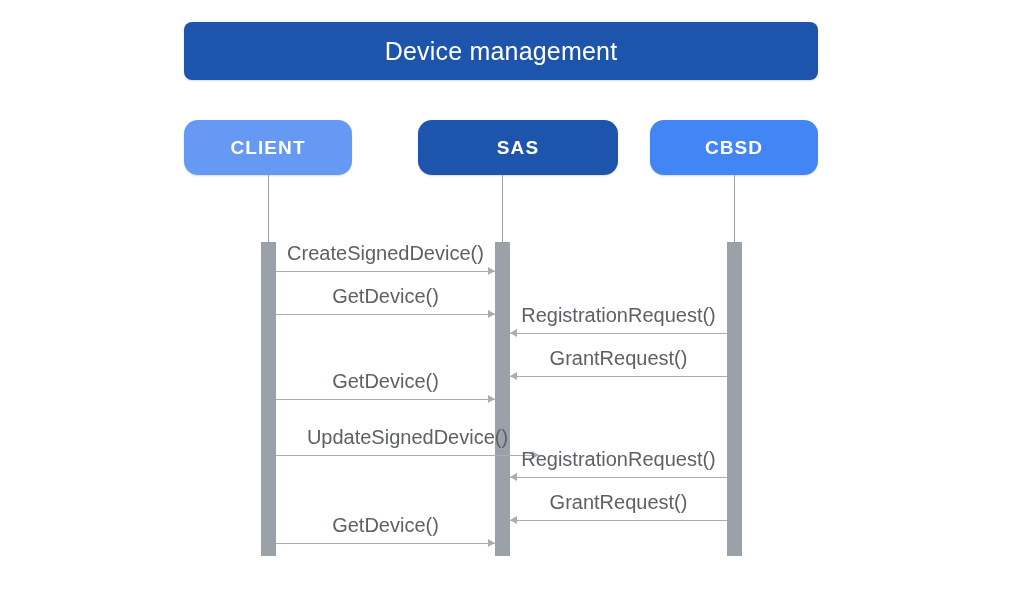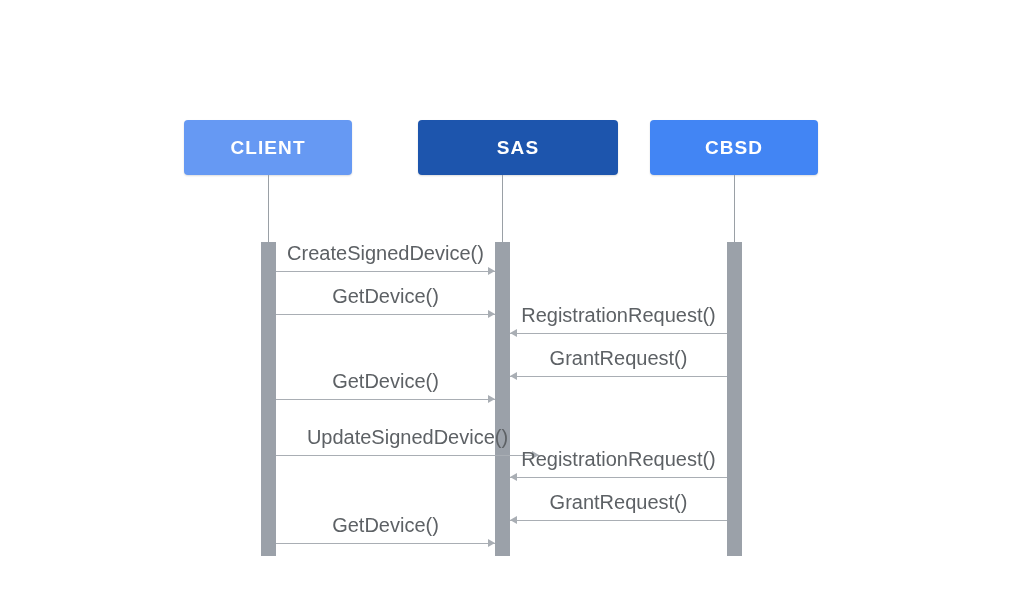--- a/index.html
+++ b/index.html
@@ -40,21 +40,21 @@
     font-weight: 400;
     letter-spacing: 0.2px;
     font-family: "Liberation Sans", sans-serif;
   }
 
   
   .participant-box {
     position: absolute;
     top: 120px;
     height: 55px;
-    border-radius: 4px;
+    border-radius: 14px;
     display: flex;
     align-items: center;
     justify-content: center;
     box-shadow: 0 1px 2px rgba(0,0,0,0.14);
   }
   .participant-box .participant-label {
     color: #ffffff;
     font-size: 19px;
     font-weight: bold;
     letter-spacing: 1.1px;
@@ -114,20 +114,23 @@
     font-size: 20px;
     font-family: "Liberation Sans", sans-serif;
     white-space: nowrap;
   }
 </style>
 </head>
 <body>
 
 <div id="diagram-root">
 
+  <div class="title-banner">
+    <span class="title-text">Device management</span>
+  </div>
 
   <div class="participant-box" style="left:184px; width:168px; background:#6699f3;">
     <span class="participant-label">CLIENT</span>
   </div>
 
   <div class="participant-box" style="left:418px; width:200px; background:#1d55ad;">
     <span class="participant-label">SAS</span>
   </div>
 
   <div class="participant-box" style="left:650px; width:168px; background:#4285f4;">

